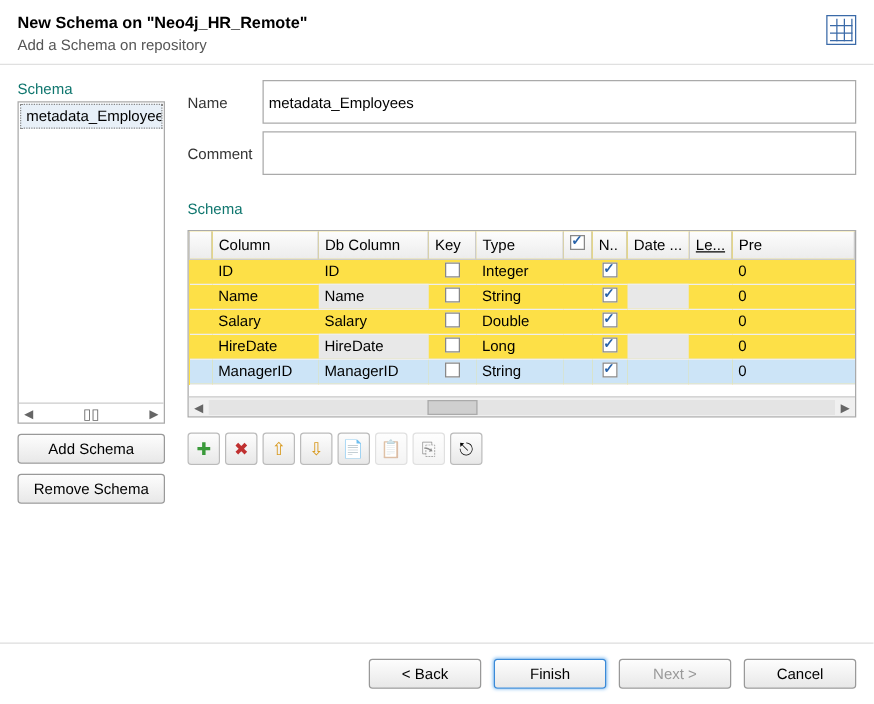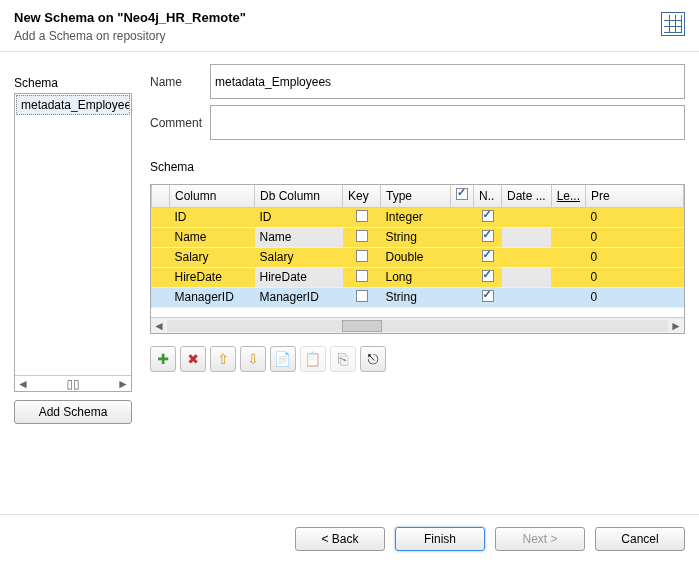--- a/index.html
+++ b/index.html
@@ -5,22 +5,22 @@
 * { box-sizing: border-box; font-family: "Segoe UI", Tahoma, sans-serif; font-size: 12px; }
 body { margin: 0; background: #fff; width: 699px; height: 563px; position: relative; }
 .header { background: #fff; padding: 10px 14px 8px; border-bottom: 1px solid #e0e0e0; position: relative; }
 .header h1 { font-size: 13px; font-weight: bold; margin: 0 0 4px 0; }
 .header .sub { color: #555; }
 .header-icon { position: absolute; right: 14px; top: 12px; width: 24px; height: 24px; border: 1px solid #3a6aa8; }
 .header-icon .hline { position:absolute; background:#3a6aa8; height:1px; left:2px; right:2px; }
 .header-icon .vline { position:absolute; background:#3a6aa8; width:1px; top:2px; bottom:2px; }
 .main { display: flex; padding: 12px 14px 0; gap: 18px; height: 390px; }
 .left-panel { width: 118px; display:flex; flex-direction:column; }
-.group-label { color:#000000; margin-bottom:3px;margin-top:12px; }
-.list-box { border:1px solid #aaa; height:299px; background:#fff; overflow:hidden; display:flex; flex-direction:column;}
+.group-label { color:#0f766e; margin-bottom:3px; }
+.list-box { border:1px solid #aaa; height:258px; background:#fff; overflow:hidden; display:flex; flex-direction:column;}
 .list-item { padding: 2px 4px; border:1px dotted #888; background:#e8f0f8; margin:1px; white-space:nowrap; overflow:hidden;}
 .list-scroll { border-top:1px solid #ccc; height:16px; display:flex; align-items:center; justify-content:space-between; padding:0 2px; font-size:9px; color:#666;}
 .btn { background: linear-gradient(#fdfdfd,#e8e8e8); border:1px solid #999; border-radius:3px; padding:4px 0; margin-top:8px; cursor:pointer; text-align:center;}
 .right-panel { flex:1; }
 .field-row { display:flex; align-items:center; margin-bottom:6px; }
 .field-label { width:60px; color:#333;}
 .field-input { flex:1; border:1px solid #aaa; padding:2px 4px; height:35px; background:#fff;}
 .schema-box { margin-top:20px; }
 .table-wrap { border:1px solid #aaa; margin-top:10px; height:150px; overflow:hidden; position:relative;}
 table { border-collapse: collapse; width:100%; background:#fde047;}
@@ -64,20 +64,21 @@
     <div class="list-box">
       <div class="list-item">metadata_Employee</div>
       <div style="flex:1"></div>
       <div class="list-scroll">
           <span>◄</span>
           <span>▯▯</span>
           <span>►</span>
         </div>
     </div>
     <div class="btn">Add Schema</div>
+    <div class="btn">Remove Schema</div>
   </div>
 
   <div class="right-panel">
     <div class="field-row">
       <div class="field-label">Name</div>
       <input class="field-input" value="metadata_Employees" style="">
     </div>
     <div class="field-row">
       <div class="field-label">Comment</div>
       <input class="field-input" value="" style="">

